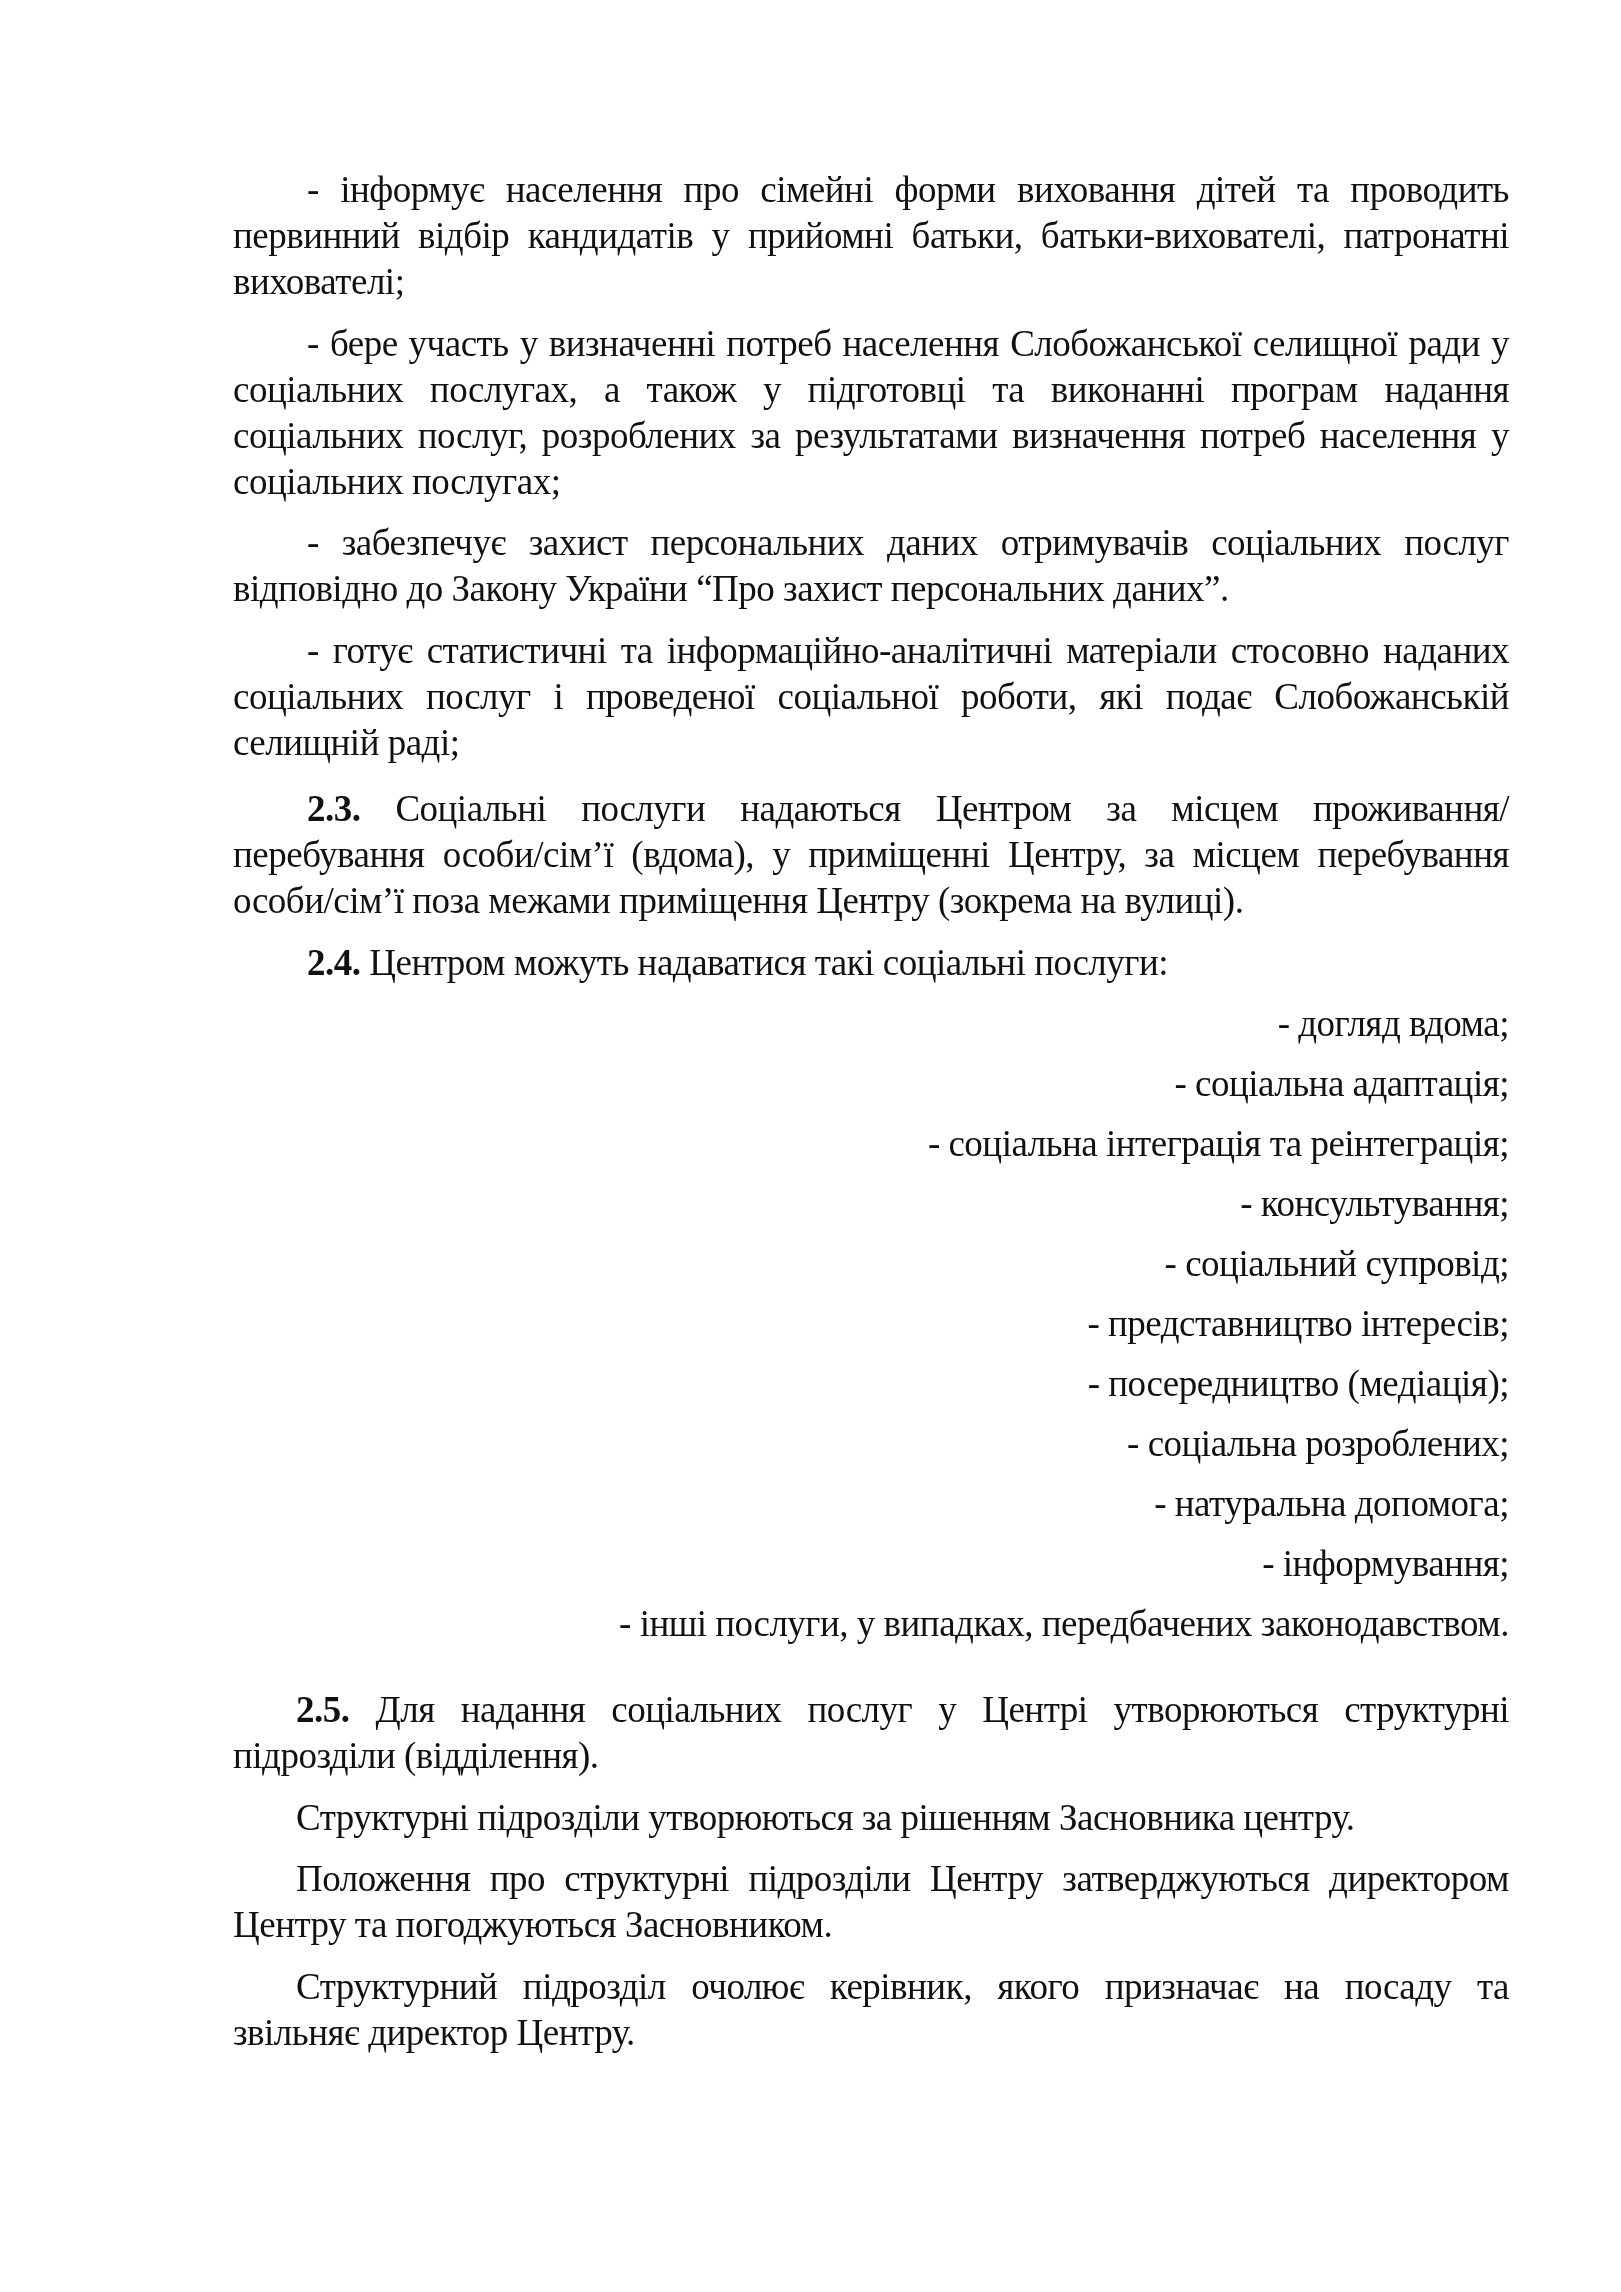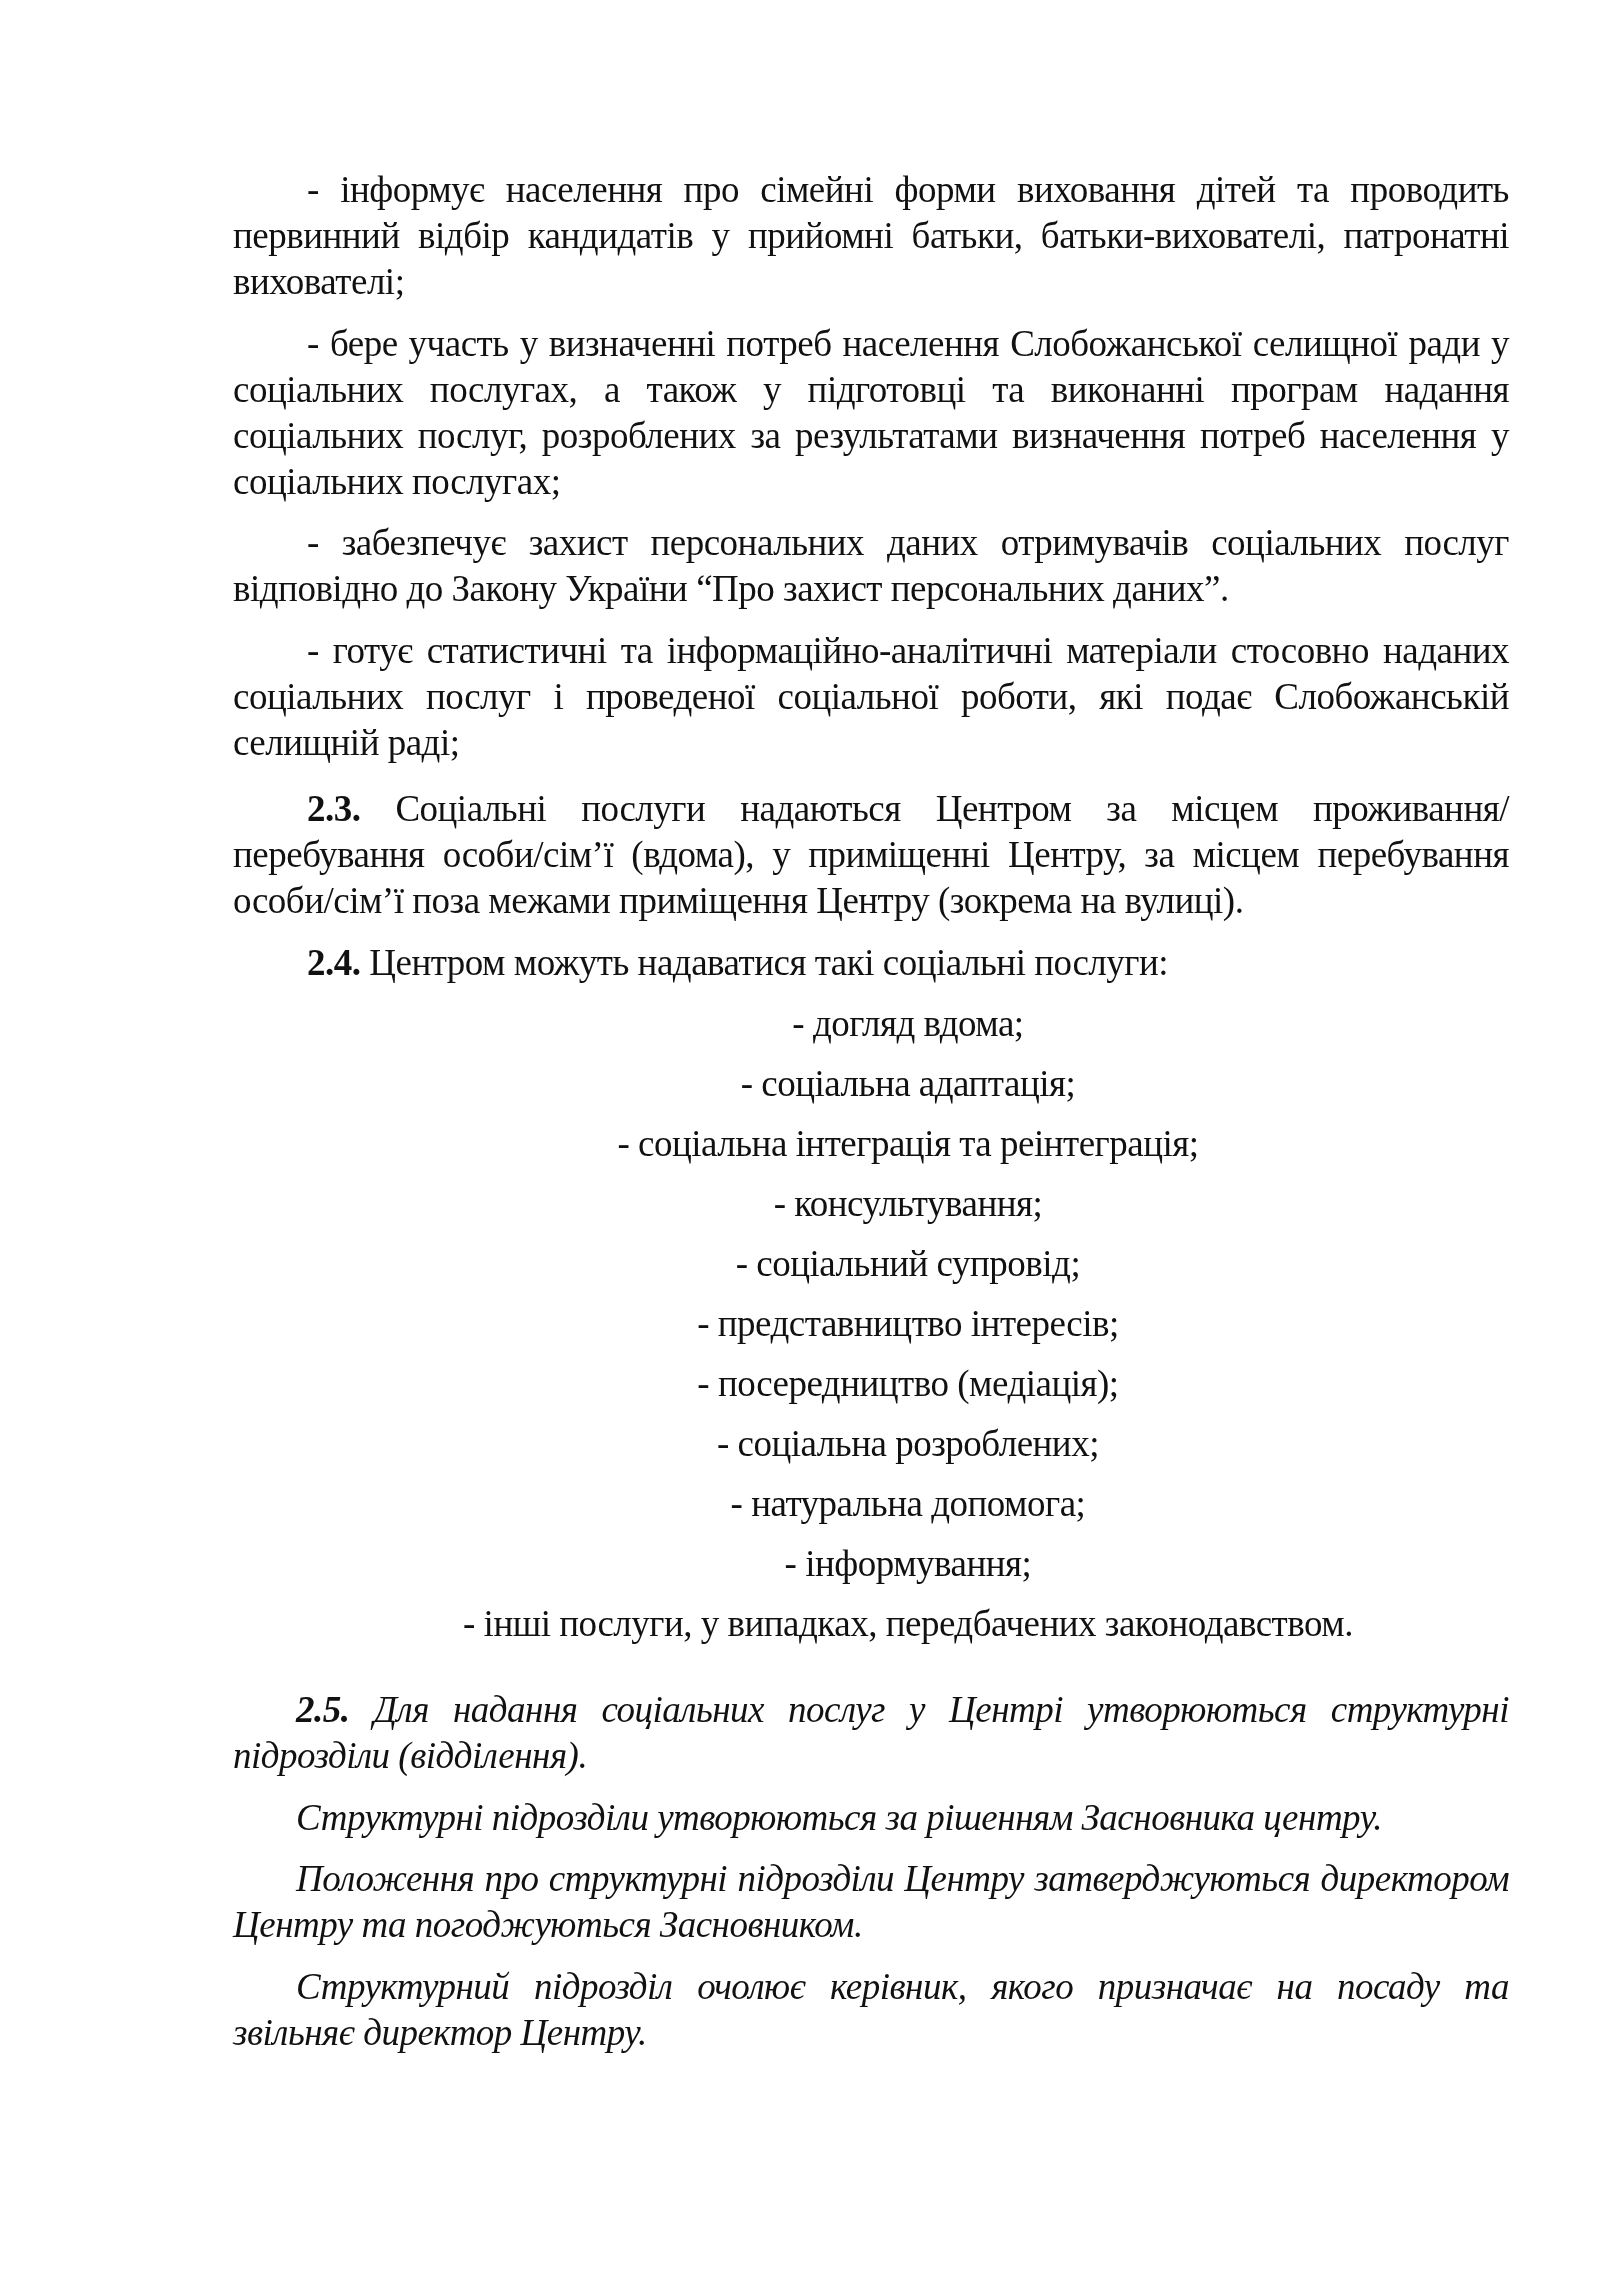--- a/index.html
+++ b/index.html
@@ -24,33 +24,32 @@
       line-height: 46px;
       letter-spacing: -0.5px;
     }
     .para {
       margin: 0 0 15.7px 0;
       text-align: justify;
       text-indent: 74px;
     }
     .para.first-indent-small {
       text-indent: 63px;
-      font-style: italic;
     }
     .para .num {
       font-weight: bold;
     }
     .list {
       margin: 0;
       padding: 0;
       list-style: none;
     }
     .list-item {
       margin: 0 0 14px 74px;
-      text-align: center;
+      text-align: right;
     }
     .gap-after-list {
       height: 25.5px;
     }
     .para.sec23 {
       margin-top: 20px;
     }
   </style>
 </head>
 <body>

